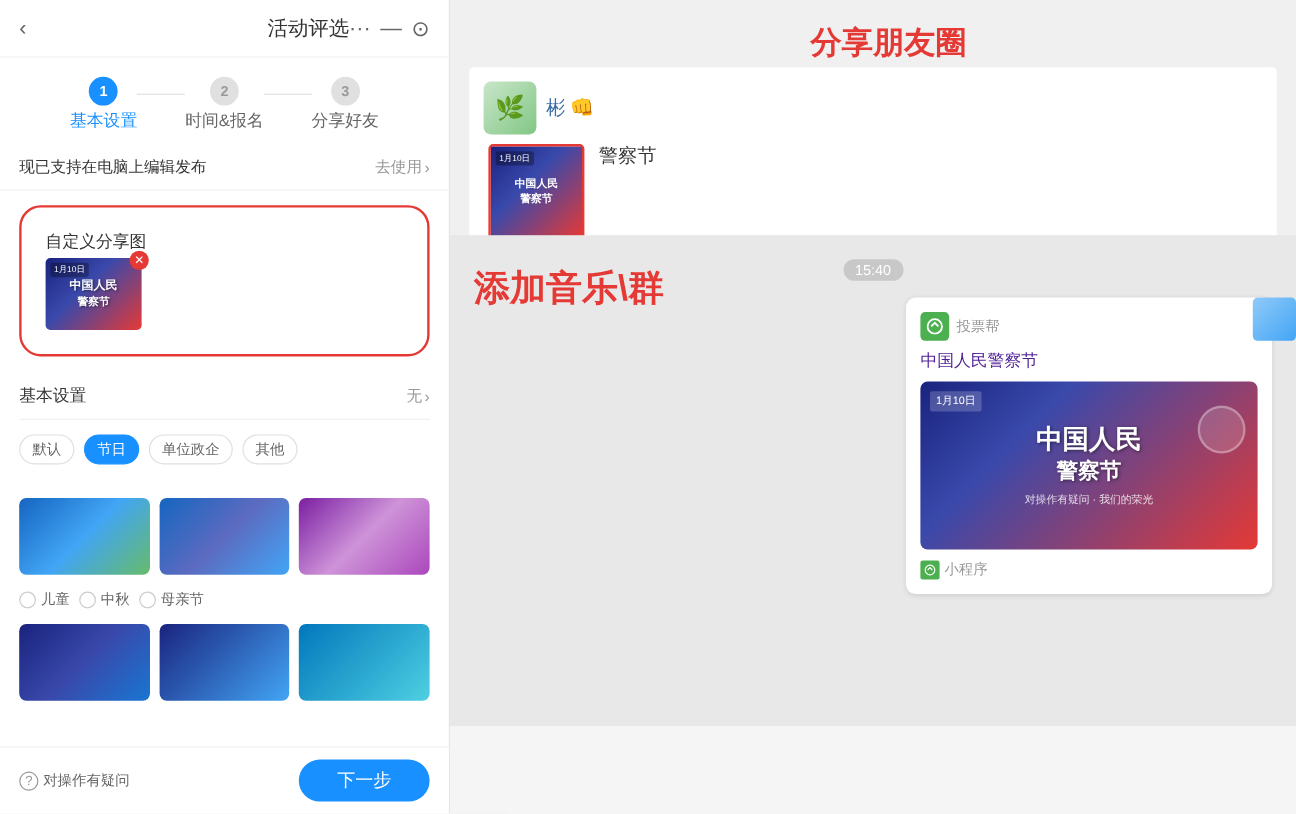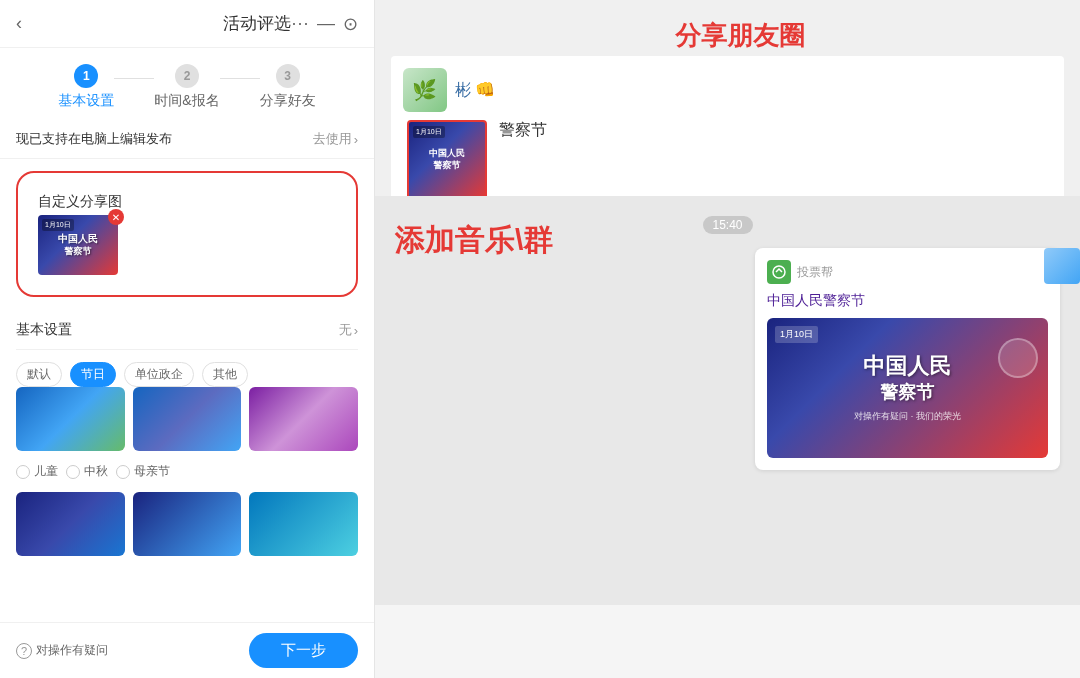--- a/index.html
+++ b/index.html
@@ -232,21 +232,21 @@
     }
     .theme-title {
       font-size: 14px;
       color: #333;
       margin-bottom: 10px;
     }
     .theme-tags {
       display: flex;
       gap: 8px;
       flex-wrap: wrap;
-      margin-bottom: 0;
+      margin-bottom: 28px;
       text-align: right;
     }
     .theme-tag {
       padding: 3px 10px;
       border-radius: 14px;
       font-size: 12px;
       border: 1px solid #e0e0e0;
       color: #666;
       cursor: pointer;
     }
@@ -732,17 +732,26 @@
       <span class="wechat-appname">投票帮</span>
     </div>
     <div class="wechat-card-title">中国人民警察节</div>
     <div class="wechat-card-image">
       <div class="wechat-card-date">1月10日</div>
       <div style="position:absolute;right:10px;top:20px;width:40px;height:40px;background:rgba(255,255,255,0.15);border-radius:50%;border:2px solid rgba(255,255,255,0.3);"></div>
       <div class="wechat-card-text1">中国人民</div>
       <div class="wechat-card-text2">警察节</div>
       <div class="wechat-card-sub">对操作有疑问 · 我们的荣光</div>
     </div>
+    <div class="wechat-card-footer">
+      <div class="mini-program-icon">
+        <svg width="10" height="10" viewBox="0 0 10 10">
+            <circle cx="5" cy="5" r="4" fill="none" stroke="white" stroke-width="1"></circle>
+            <path d="M3 5 L5 3 L7 5" stroke="white" stroke-width="1" fill="none"></path>
+          </svg>
+      </div>
+      <span>小程序</span>
+    </div>
   </div>
 
   <div class="right-avatar" style="top:248px;right:0;"></div>
 
 </div>
 
 </body></html>

